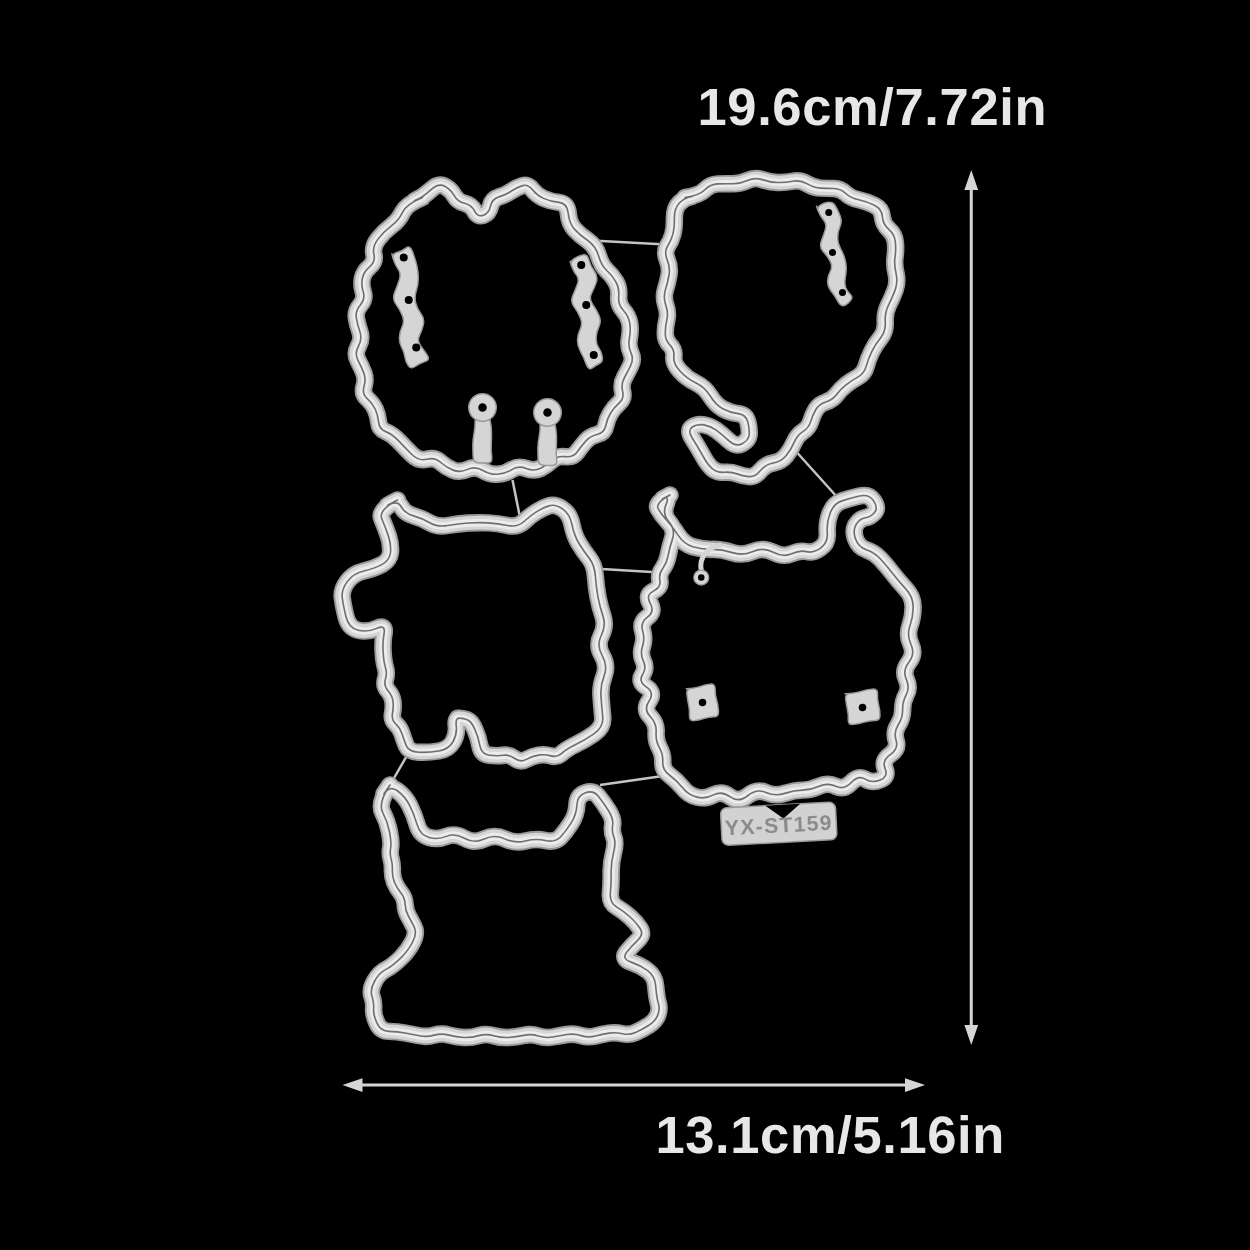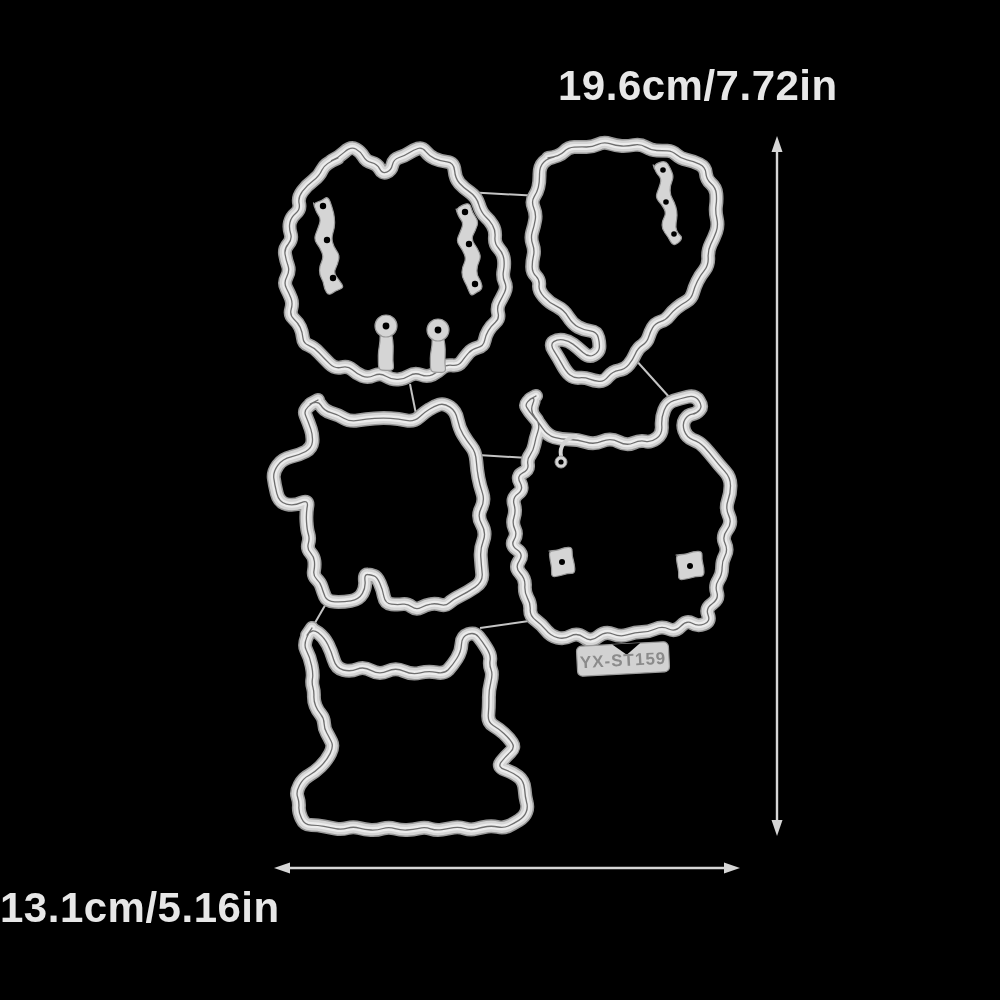--- a/index.html
+++ b/index.html
@@ -2,21 +2,21 @@
 <html><head>
 <meta charset="utf-8">
 <style>
   html,body{margin:0;padding:0;background:#000;}
   body{width:1000px;height:1000px;position:relative;overflow:hidden;
        font-family:"Liberation Sans",sans-serif;}
   #scene{position:absolute;left:0;top:0;width:1000px;height:1000px;}
   .dim-label{position:absolute;font-weight:bold;font-size:42px;
              letter-spacing:0.5px;color:#e7e7e7;white-space:nowrap;text-align:center;}
   #h-label{left:558px;top:62px;}
-  #w-label{left:0;top:884px;width:804px;text-align:left;}
+  #w-label{left:0;top:884px;width:804px;text-align:right;}
   svg text{font-family:"Liberation Sans",sans-serif;}
 </style>
 </head>
 <body>
 
 <svg id="scene" viewBox="0 0 1000 1000">
   <g id="wires">
       <line x1="466" y1="192" x2="540" y2="196" stroke="#c4c4c4" stroke-width="2"></line>
       <line x1="410" y1="384" x2="416" y2="414" stroke="#c4c4c4" stroke-width="2"></line>
       <line x1="634" y1="358" x2="670" y2="398" stroke="#c4c4c4" stroke-width="2"></line>

